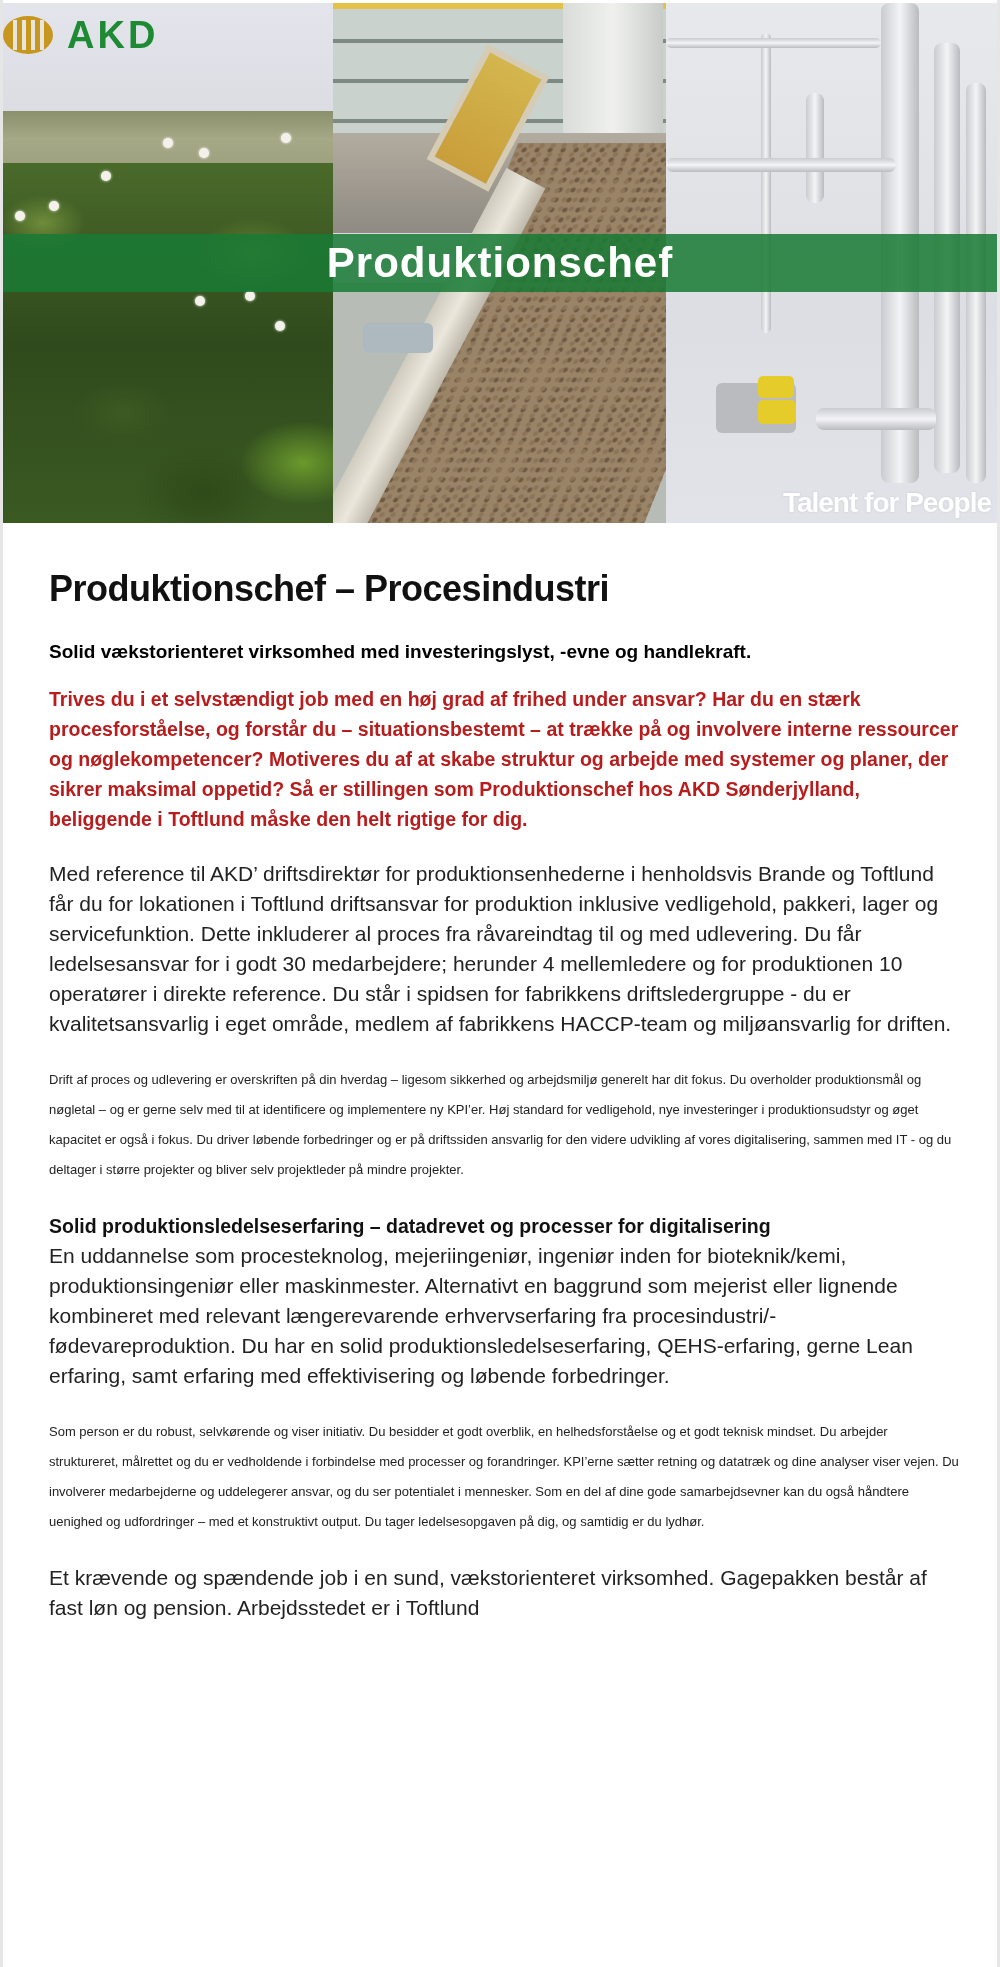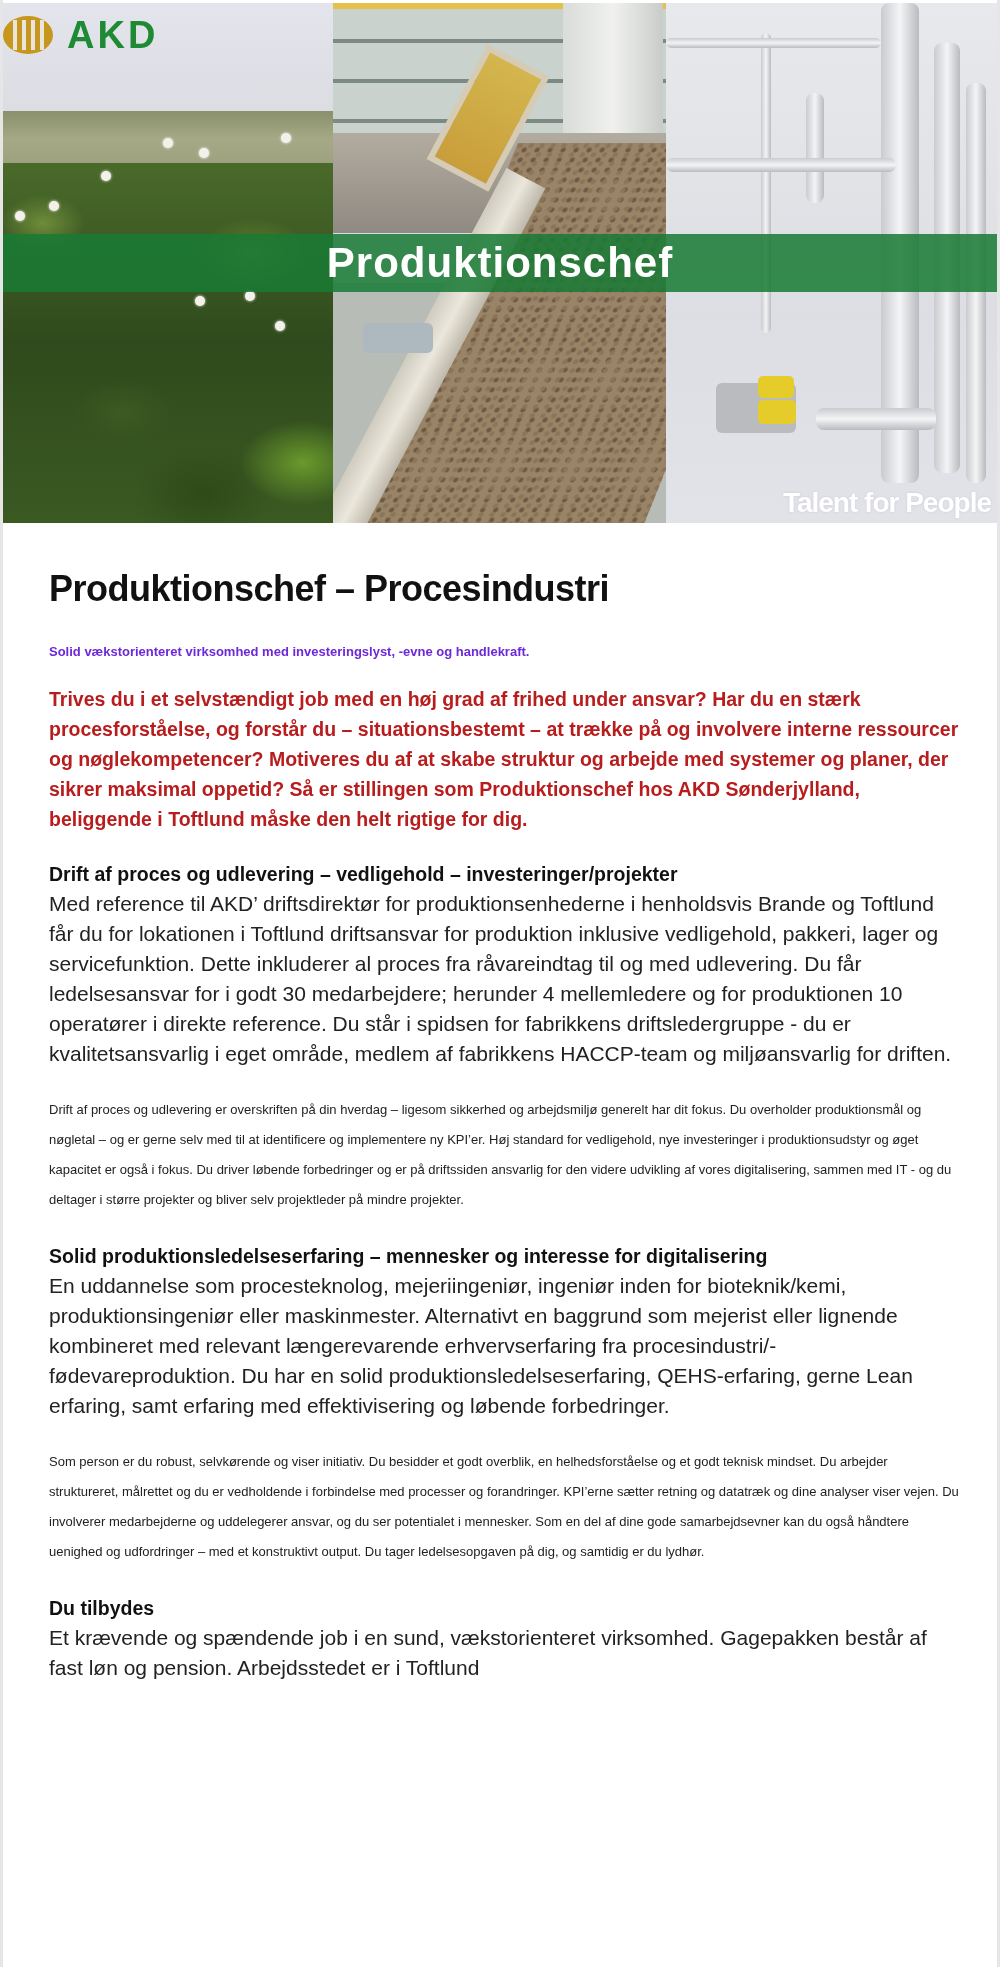--- a/index.html
+++ b/index.html
@@ -60,21 +60,21 @@
     .logo { position: absolute; left: 0; top: 13px; display: flex; align-items: flex-start; }
     .logo-mark { width: 50px; height: 38px; border-radius: 50%; background: #c7961e; position: relative; overflow: hidden; }
     .logo-mark span { position: absolute; top: 4px; width: 4px; height: 30px; background: #e8e5dd; }
     .logo-text { margin-left: 14px; font-family: "Liberation Sans", sans-serif; font-weight: 700; font-size: 38px; color: #1e8a34; letter-spacing: 3px; line-height: 38px; }
 
     .tagline { position: absolute; right: 6px; top: 484px; font-family: "Liberation Sans", sans-serif; font-weight: 700; font-size: 28px; color: #ffffff; letter-spacing: -1px; text-shadow: 0 0 2px rgba(180,180,200,0.6); }
 
     
     .article { position: absolute; left: 49px; top: 563px; width: 910px; }
     .article h1 { font-family: "Liberation Sans", sans-serif; font-weight: 700; font-size: 36px; color: #111; letter-spacing: -0.5px; line-height: 52px; margin-bottom: 22px; }
-    .lead { font-weight: 700; font-size: 13px; line-height: 30px; color: #6d28d9; margin-bottom: 17px; }
+    .lead { font-weight: 700; font-size: 19px; line-height: 30px; color: #000000; margin-bottom: 17px; }
     .intro { font-weight: 700; font-size: 19.5px; line-height: 30px; color: #b91c1c; margin-bottom: 25px; }
     .section { margin-bottom: 26px; }
     .section h2 { font-weight: 700; font-size: 19.5px; line-height: 30px; color: #111; }
     .section p { font-size: 21px; line-height: 30px; color: #222; }
     .para { font-size: 13px; line-height: 30px; color: #222; margin-bottom: 26px; }
   </style>
 </head>
 <body>
 
 <div class="frame"></div>
@@ -137,28 +137,26 @@
 
   <div class="tagline">Talent for People</div>
 </div>
 
 <div class="article">
   <h1>Produktionschef – Procesindustri</h1>
   <p class="lead">Solid vækstorienteret virksomhed med investeringslyst, -evne og handlekraft.</p>
   <p class="intro">Trives du i et selvstændigt job med en høj grad af frihed under ansvar? Har du en stærk procesforståelse, og forstår du – situationsbestemt – at trække på og involvere interne ressourcer og nøglekompetencer? Motiveres du af at skabe struktur og arbejde med systemer og planer, der sikrer maksimal oppetid? Så er stillingen som Produktionschef hos AKD Sønderjylland, beliggende i Toftlund måske den helt rigtige for dig.</p>
 
   <div class="section">
-    <h2>Drift af proces og udlevering – vedligehold – investeringer/projekter</h2>
     <p>Med reference til AKD’ driftsdirektør for produktionsenhederne i henholdsvis Brande og Toftlund får du for lokationen i Toftlund driftsansvar for produktion inklusive vedligehold, pakkeri, lager og servicefunktion. Dette inkluderer al proces fra råvareindtag til og med udlevering. Du får ledelsesansvar for i godt 30 medarbejdere; herunder 4 mellemledere og for produktionen 10 operatører i direkte reference. Du står i spidsen for fabrikkens driftsledergruppe - du er kvalitetsansvarlig i eget område, medlem af fabrikkens HACCP-team og miljøansvarlig for driften.</p>
   </div>
   <p class="para">Drift af proces og udlevering er overskriften på din hverdag – ligesom sikkerhed og arbejdsmiljø generelt har dit fokus. Du overholder produktionsmål og nøgletal – og er gerne selv med til at identificere og implementere ny KPI’er. Høj standard for vedligehold, nye investeringer i produktionsudstyr og øget kapacitet er også i fokus. Du driver løbende forbedringer og er på driftssiden ansvarlig for den videre udvikling af vores digitalisering, sammen med IT - og du deltager i større projekter og bliver selv projektleder på mindre projekter.</p>
 
   <div class="section">
-    <h2>Solid produktionsledelseserfaring – mennesker og interesse for digitalisering</h2>
+    <h2>Solid produktionsledelseserfaring – datadrevet og processer for digitalisering</h2>
     <p>En uddannelse som procesteknolog, mejeriingeniør, ingeniør inden for bioteknik/kemi, produktionsingeniør eller maskinmester. Alternativt en baggrund som mejerist eller lignende kombineret med relevant længerevarende erhvervserfaring fra procesindustri/-fødevareproduktion. Du har en solid produktionsledelseserfaring, QEHS-erfaring, gerne Lean erfaring, samt erfaring med effektivisering og løbende forbedringer.</p>
   </div>
   <p class="para">Som person er du robust, selvkørende og viser initiativ. Du besidder et godt overblik, en helhedsforståelse og et godt teknisk mindset. Du arbejder struktureret, målrettet og du er vedholdende i forbindelse med processer og forandringer. KPI’erne sætter retning og datatræk og dine analyser viser vejen. Du involverer medarbejderne og uddelegerer ansvar, og du ser potentialet i mennesker. Som en del af dine gode samarbejdsevner kan du også håndtere uenighed og udfordringer – med et konstruktivt output. Du tager ledelsesopgaven på dig, og samtidig er du lydhør.</p>
 
   <div class="section">
-    <h2>Du tilbydes</h2>
     <p>Et krævende og spændende job i en sund, vækstorienteret virksomhed. Gagepakken består af fast løn og pension. Arbejdsstedet er i Toftlund</p>
   </div>
 </div>
 
 </body></html>

